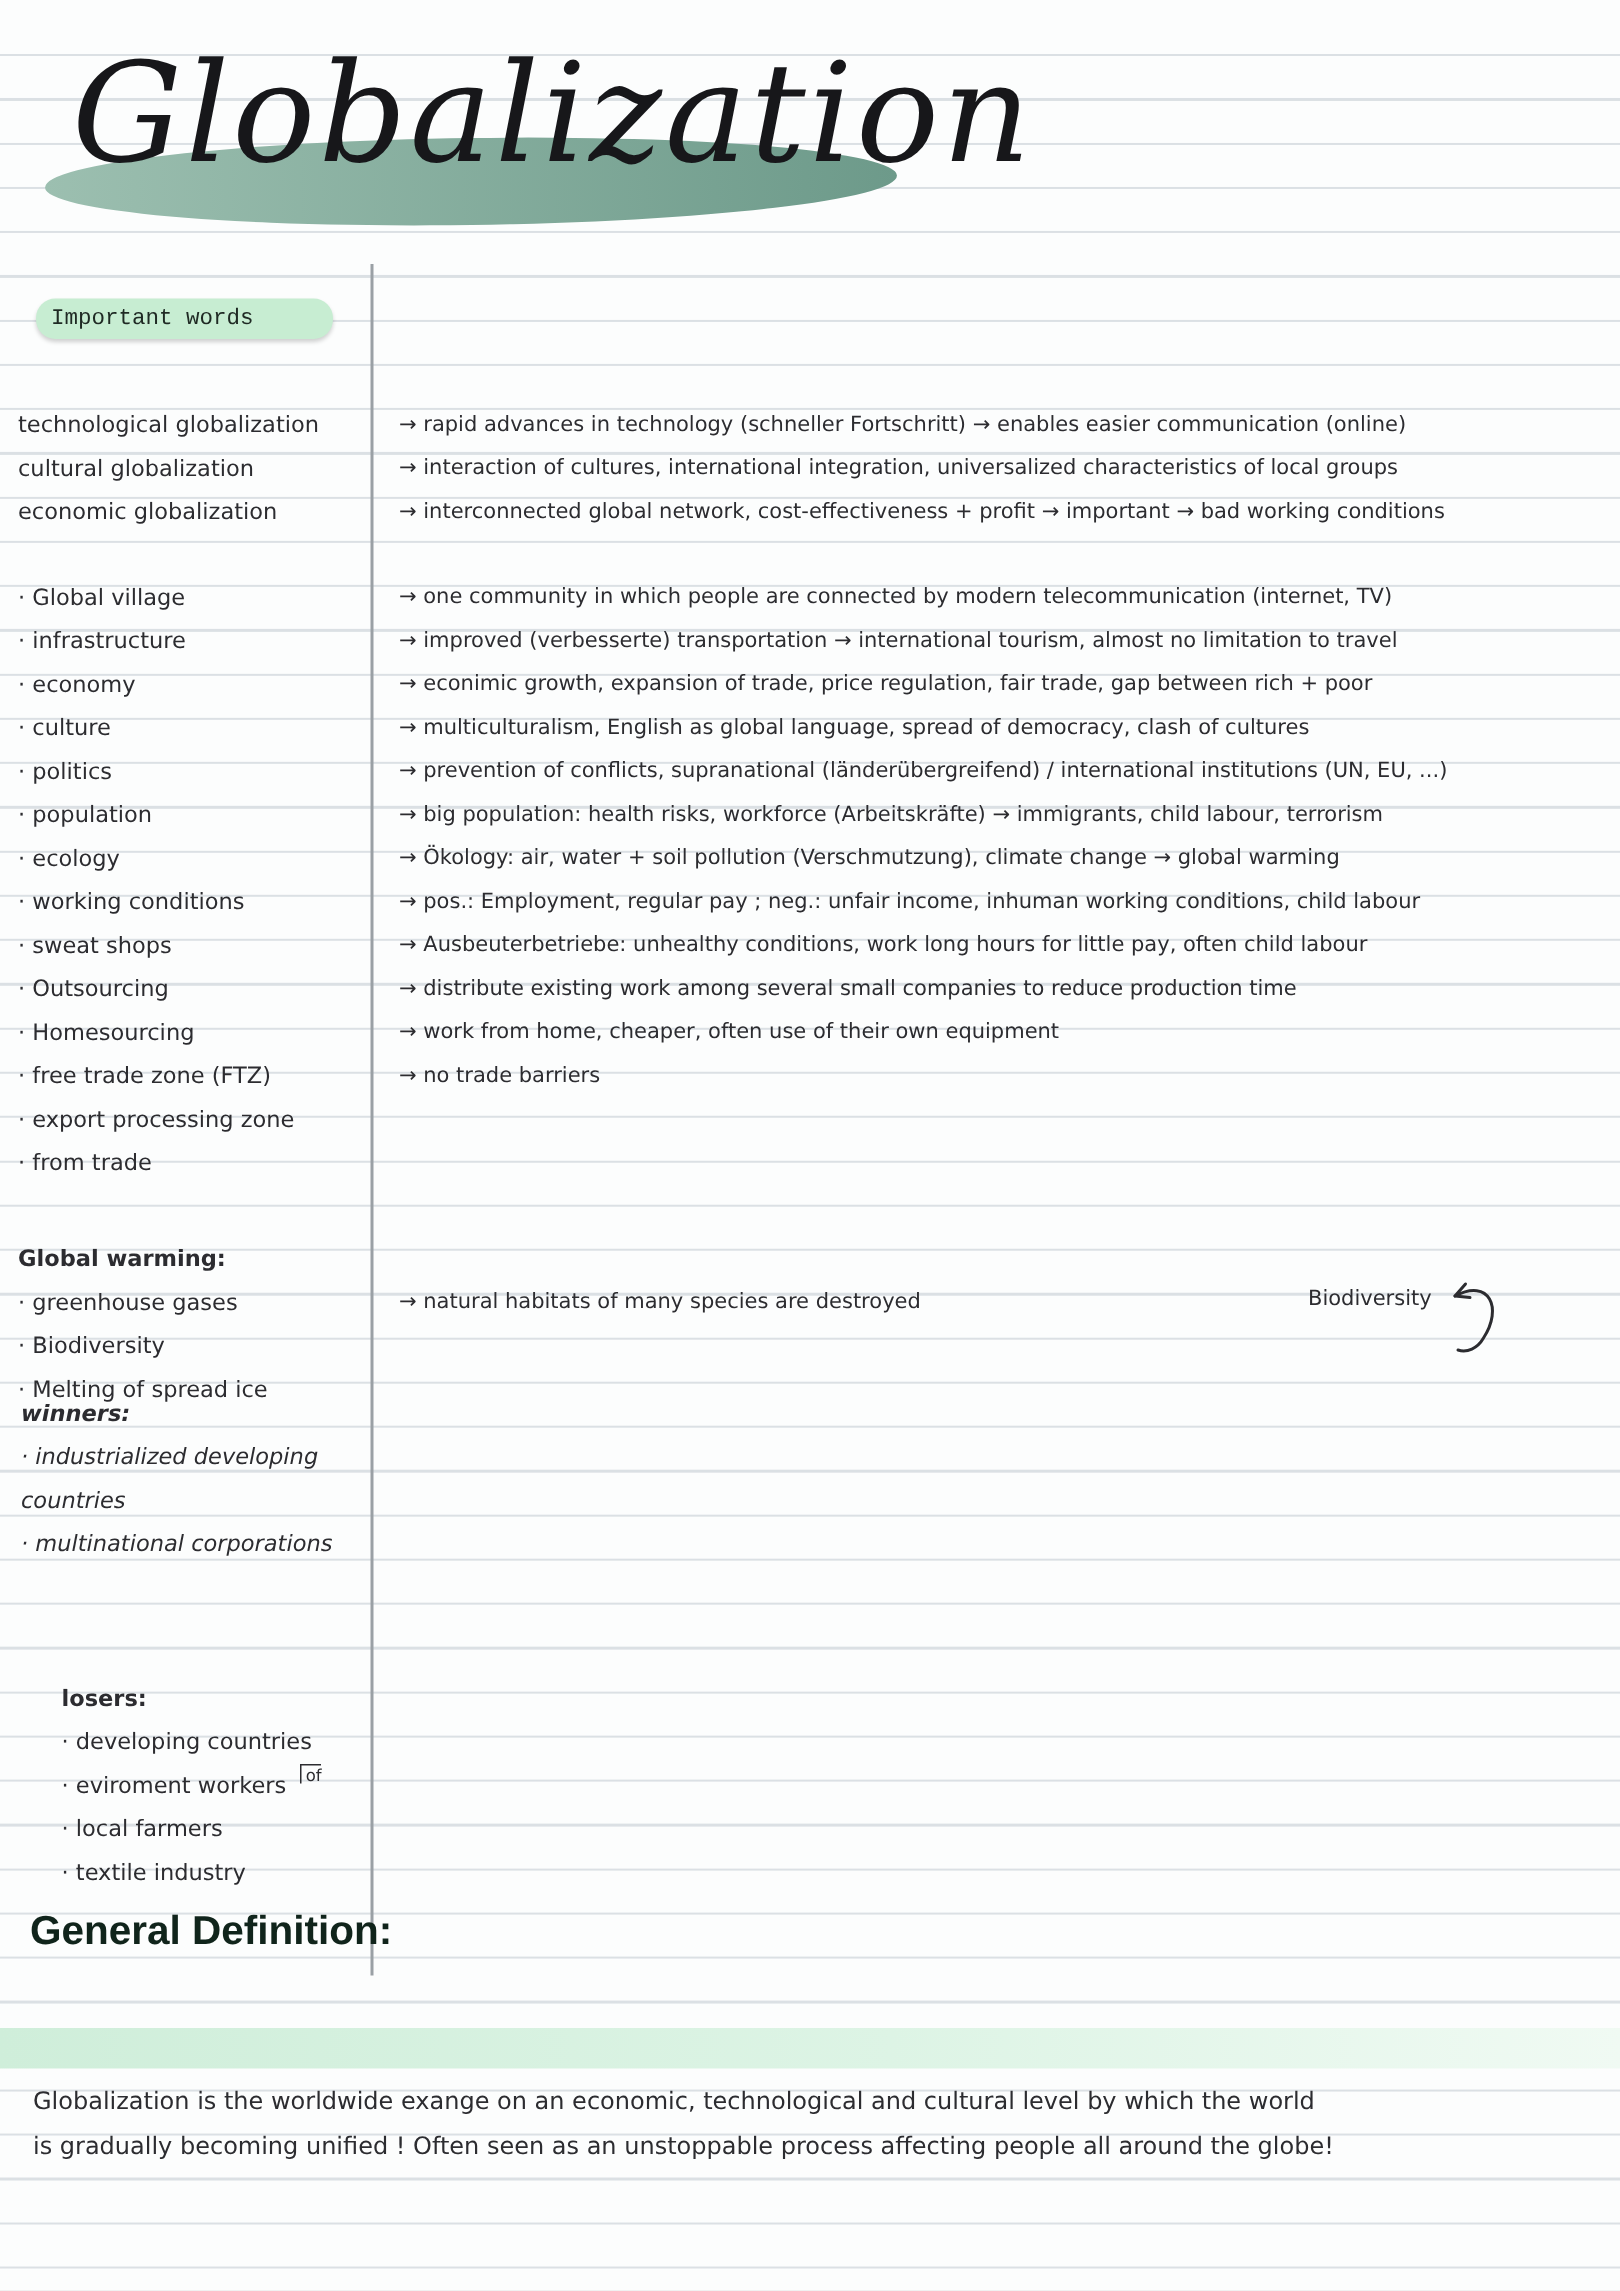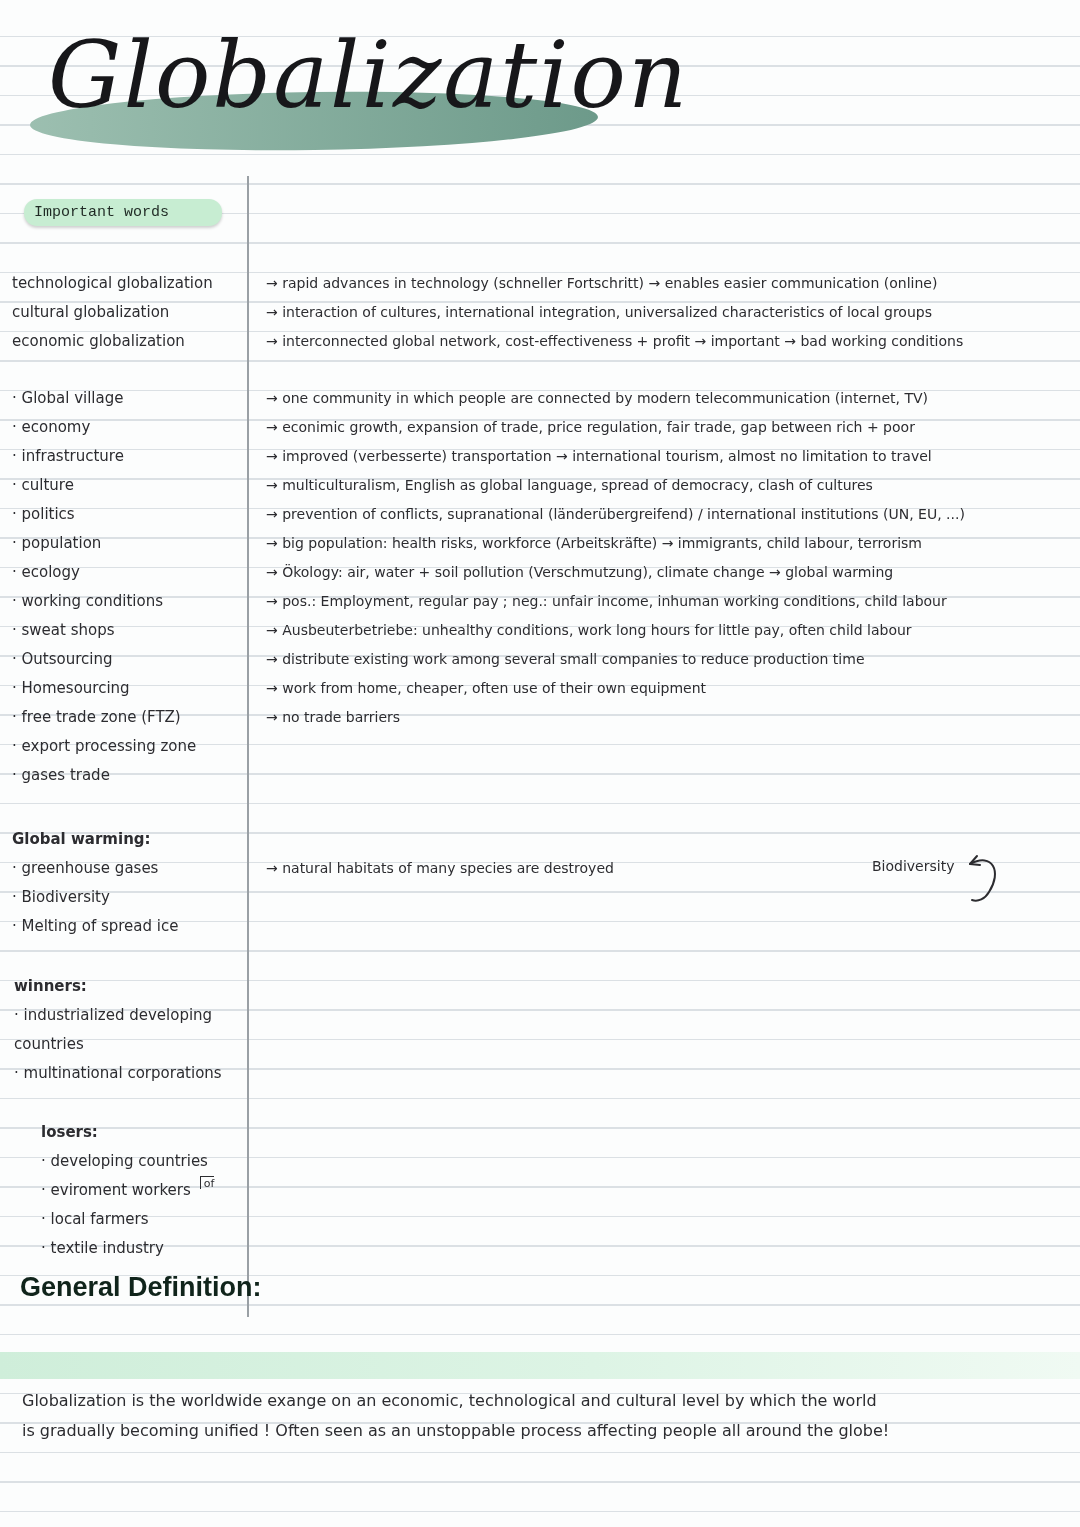--- a/index.html
+++ b/index.html
@@ -55,21 +55,21 @@
   
   .block { position:absolute; left:0; width:1080px; }
   .row { display:grid; grid-template-columns:250px 1fr; height:29px; align-items:center; }
   .term { padding-left:12px; font-size:15px; white-space:nowrap; }
   .def  { padding-left:16px; font-size:14px; white-space:nowrap; }
   .hw-heading { font-weight:700; }
 
   #block-top     { top:268px; }
   #block-main    { top:383px; }
   #block-gw      { top:824px; }
-  #block-winners { top:971px; }
+  #block-winners { top:927px;font-style:italic; }
   #block-losers  { top:1117px;padding-left:27px; }
 
   .row-single { height:29px; display:flex; align-items:center; padding-left:14px; font-size:15px; white-space:nowrap; }
 
   .of-note {
     font-size:11px;
     margin-left:9px;
     transform:translateY(-7px);
     border-left:1.5px solid var(--ink,#2c2c30);
     border-top:1.5px solid var(--ink,#2c2c30);
@@ -128,28 +128,28 @@
       <div class="def">→ interconnected global network, cost-effectiveness + profit → important → bad working conditions</div>
     </div>
   </div>
 
   <div class="block" id="block-main">
     <div class="row">
       <div class="term">· Global village</div>
       <div class="def">→ one community in which people are connected by modern telecommunication (internet, TV)</div>
     </div>
     <div class="row">
+      <div class="term">· infrastructure</div>
+      <div class="def">→ improved (verbesserte) transportation → international tourism, almost no limitation to travel</div>
+    </div>
+    <div class="row">
       <div class="term">· economy</div>
       <div class="def">→ econimic growth, expansion of trade, price regulation, fair trade, gap between rich + poor</div>
     </div>
     <div class="row">
-      <div class="term">· infrastructure</div>
-      <div class="def">→ improved (verbesserte) transportation → international tourism, almost no limitation to travel</div>
-    </div>
-    <div class="row">
       <div class="term">· culture</div>
       <div class="def">→ multiculturalism, English as global language, spread of democracy, clash of cultures</div>
     </div>
     <div class="row">
       <div class="term">· politics</div>
       <div class="def">→ prevention of conflicts, supranational (länderübergreifend) / international institutions (UN, EU, ...)</div>
     </div>
     <div class="row">
       <div class="term">· population</div>
       <div class="def">→ big population: health risks, workforce (Arbeitskräfte) → immigrants, child labour, terrorism</div>
@@ -176,21 +176,21 @@
     </div>
     <div class="row">
       <div class="term">· free trade zone (FTZ)</div>
       <div class="def">→ no trade barriers</div>
     </div>
     <div class="row">
       <div class="term">· export processing zone</div>
       <div class="def"></div>
     </div>
     <div class="row">
-      <div class="term">· gases trade</div>
+      <div class="term">· from trade</div>
       <div class="def"></div>
     </div>
   </div>
 
   <div class="block" id="block-gw">
     <div class="row">
       <div class="term hw-heading">Global warming:</div>
     </div>
     <div class="row">
       <div class="term">· greenhouse gases</div>

